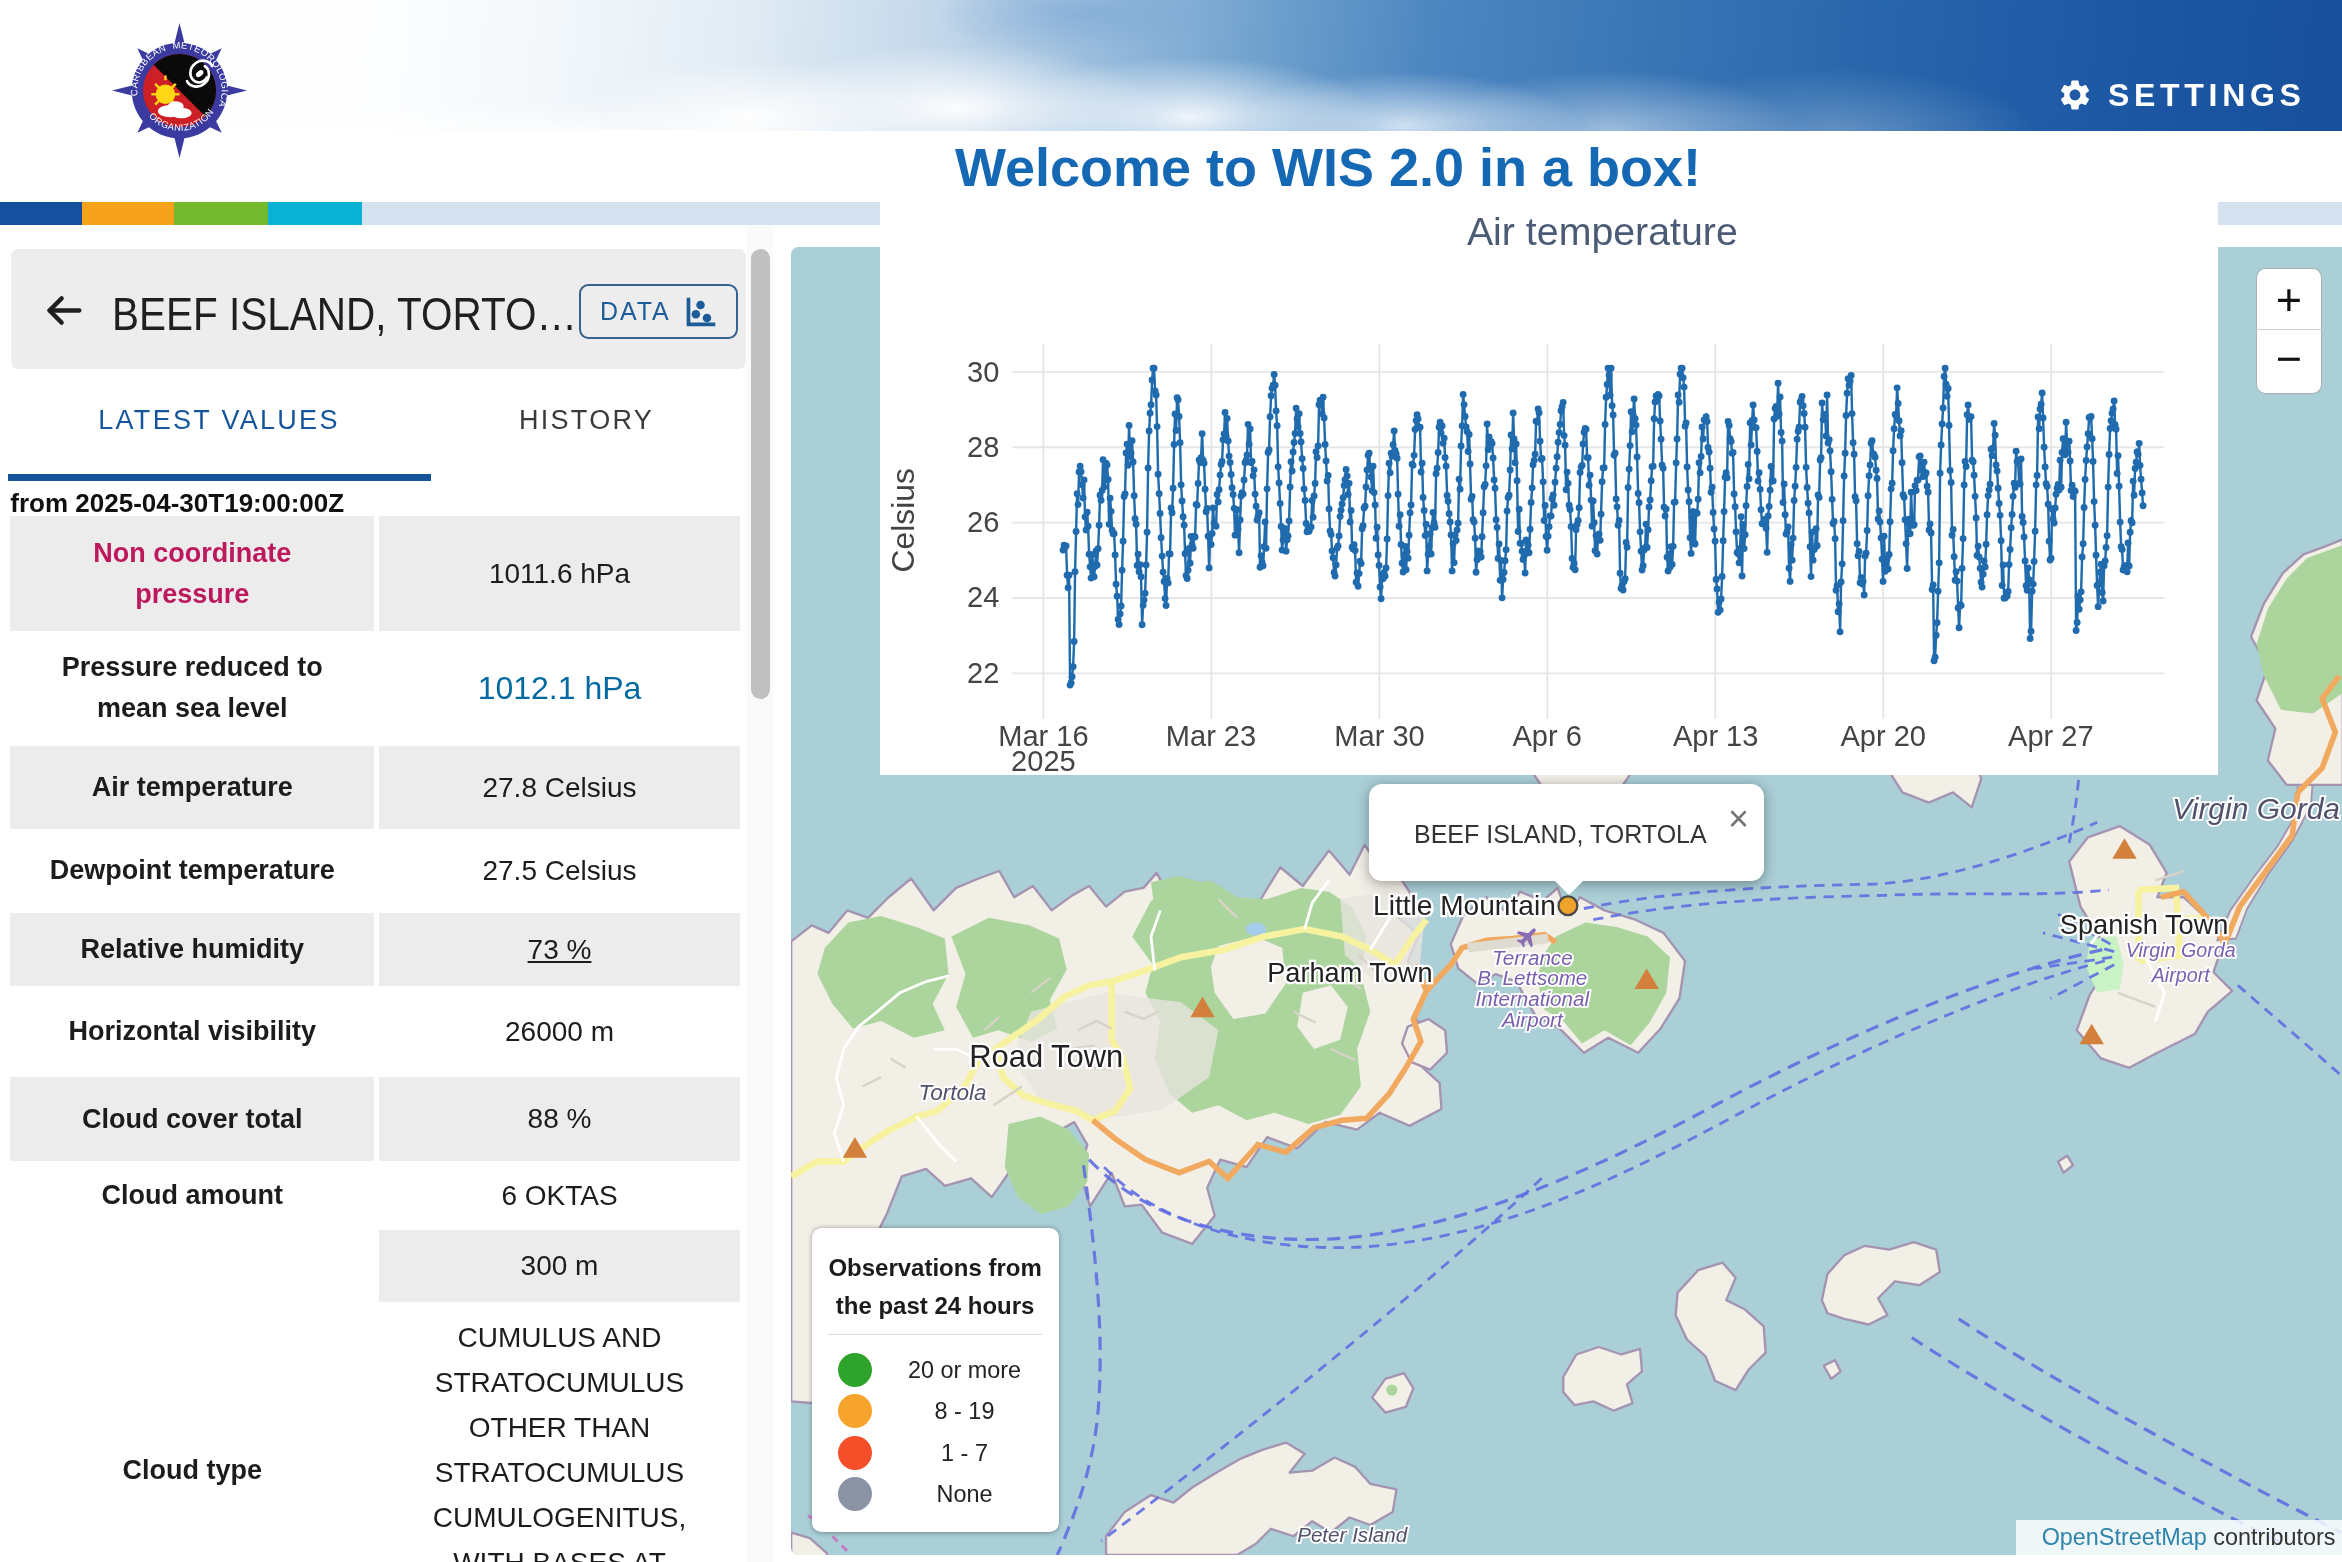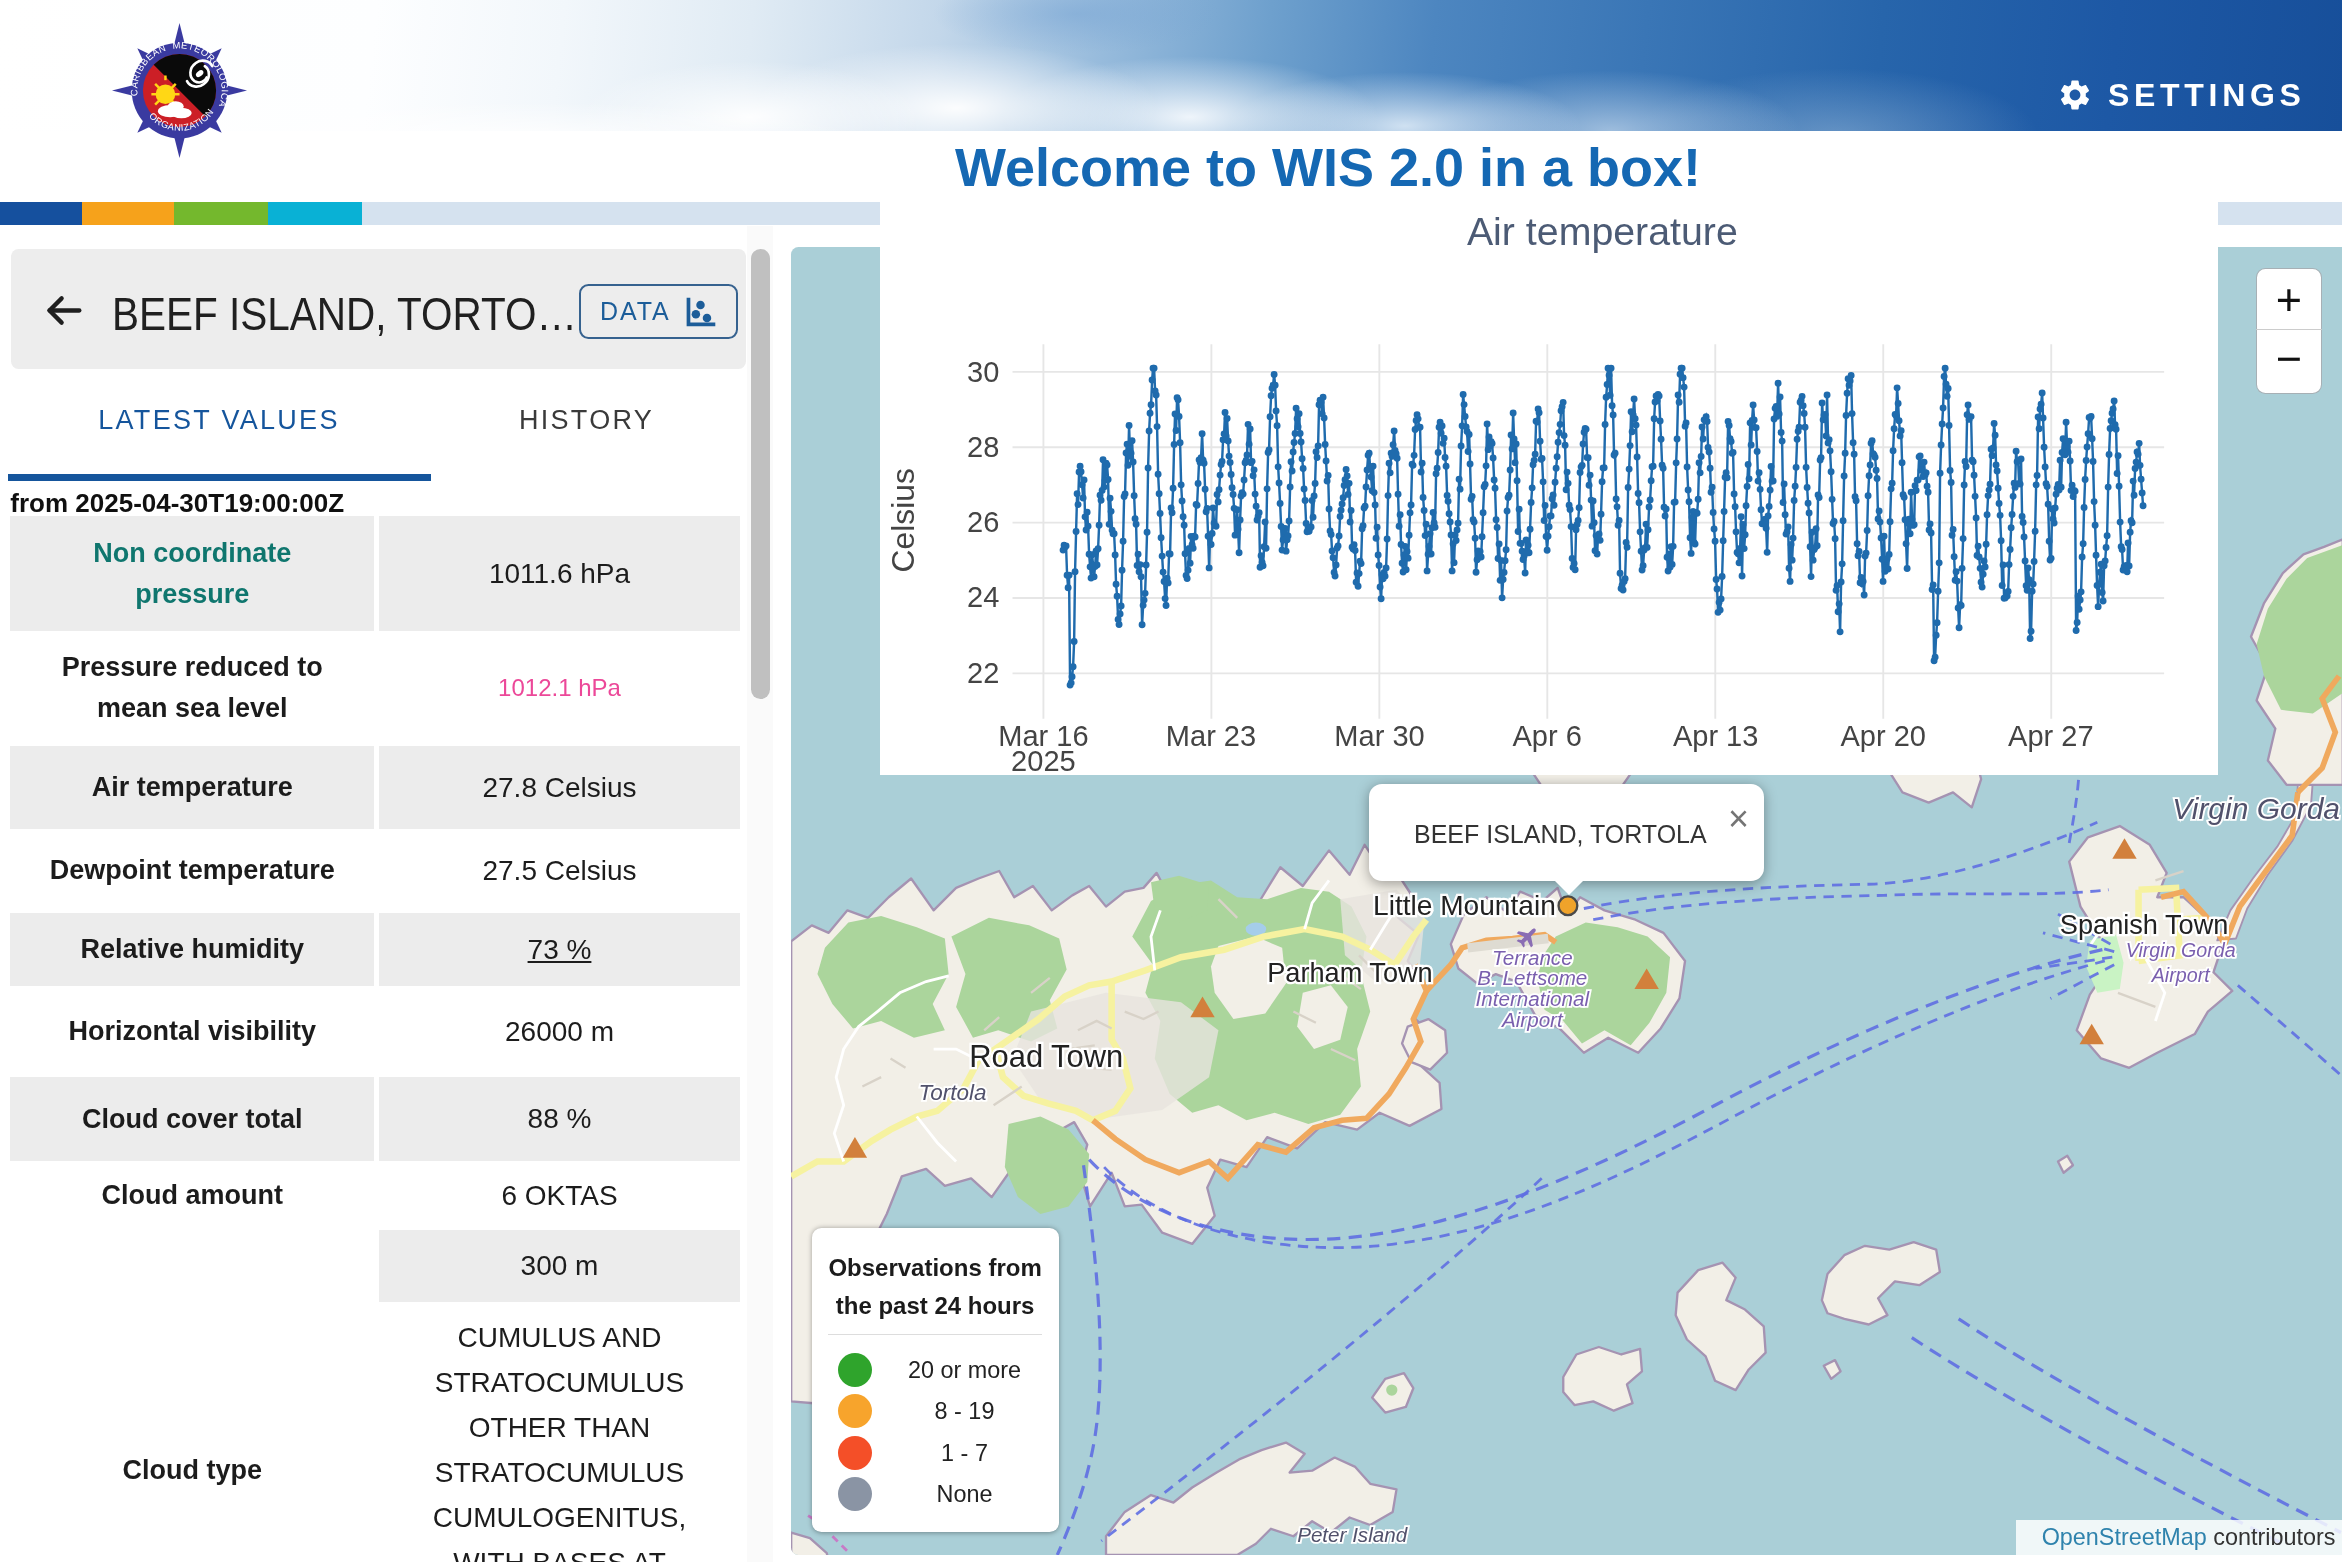--- a/index.html
+++ b/index.html
@@ -266,24 +266,24 @@
  <path d="M7 5 V34 H36" stroke="#1c5d99" stroke-width="4" fill="none"></path>
  <circle cx="20" cy="13" r="4.6" fill="#1c5d99"></circle>
  <circle cx="15" cy="23" r="4.6" fill="#1c5d99"></circle>
  <circle cx="27" cy="27" r="4.6" fill="#1c5d99"></circle>
 </svg>
 
 <div class="abs" style="left:7.5px;top:405px;width:423px;text-align:center;font-size:27px;font-weight:500;color:#15559c;letter-spacing:2.3px;">LATEST VALUES</div>
 <div class="abs" style="left:431px;top:405px;width:311px;text-align:center;font-size:27px;font-weight:500;color:#3a3a3a;letter-spacing:2.3px;">HISTORY</div>
 <div class="abs" style="left:7.5px;top:474px;width:423px;height:6.6px;background:#15559c;"></div>
 <div class="abs" style="left:10.3px;top:488px;font-size:26px;font-weight:700;color:#101010;">from 2025-04-30T19:00:00Z</div>
-<div class="abs" style="left:10.3px;top:516px;width:364px;height:115px;background:#ececec;display:flex;align-items:center;justify-content:center;text-align:center;font-size:27px;font-weight:700;color:#0f766e;line-height:41px;">Non coordinate<br>pressure</div>
+<div class="abs" style="left:10.3px;top:516px;width:364px;height:115px;background:#ececec;display:flex;align-items:center;justify-content:center;text-align:center;font-size:27px;font-weight:700;color:#be185d;line-height:41px;">Non coordinate<br>pressure</div>
     <div class="abs" style="left:379px;top:516px;width:361px;height:115px;background:#ececec;display:flex;align-items:center;justify-content:center;text-align:center;font-size:28px;color:#1c1c1c;line-height:52px;">1011.6 hPa</div>
     <div class="abs" style="left:10.3px;top:631px;width:364px;height:114px;background:#ffffff;display:flex;align-items:center;justify-content:center;text-align:center;font-size:27px;font-weight:700;color:#1c1c1c;line-height:41px;">Pressure reduced to<br>mean sea level</div>
-    <div class="abs" style="left:379px;top:631px;width:361px;height:114px;background:#ffffff;display:flex;align-items:center;justify-content:center;text-align:center;font-size:24px;color:#ec4899;line-height:52px;">1012.1 hPa</div>
+    <div class="abs" style="left:379px;top:631px;width:361px;height:114px;background:#ffffff;display:flex;align-items:center;justify-content:center;text-align:center;font-size:32px;color:#0369a1;line-height:52px;">1012.1 hPa</div>
     <div class="abs" style="left:10.3px;top:746px;width:364px;height:83px;background:#ececec;display:flex;align-items:center;justify-content:center;text-align:center;font-size:27px;font-weight:700;color:#1c1c1c;line-height:41px;">Air temperature</div>
     <div class="abs" style="left:379px;top:746px;width:361px;height:83px;background:#ececec;display:flex;align-items:center;justify-content:center;text-align:center;font-size:28px;color:#1c1c1c;line-height:52px;">27.8 Celsius</div>
     <div class="abs" style="left:10.3px;top:829px;width:364px;height:83px;background:#ffffff;display:flex;align-items:center;justify-content:center;text-align:center;font-size:27px;font-weight:700;color:#1c1c1c;line-height:41px;">Dewpoint temperature</div>
     <div class="abs" style="left:379px;top:829px;width:361px;height:83px;background:#ffffff;display:flex;align-items:center;justify-content:center;text-align:center;font-size:28px;color:#1c1c1c;line-height:52px;">27.5 Celsius</div>
     <div class="abs" style="left:10.3px;top:913px;width:364px;height:73px;background:#ececec;display:flex;align-items:center;justify-content:center;text-align:center;font-size:27px;font-weight:700;color:#1c1c1c;line-height:41px;">Relative humidity</div>
     <div class="abs" style="left:379px;top:913px;width:361px;height:73px;background:#ececec;display:flex;align-items:center;justify-content:center;text-align:center;font-size:28px;color:#1c1c1c;line-height:52px;text-decoration:underline;">73 %</div>
     <div class="abs" style="left:10.3px;top:986px;width:364px;height:91px;background:#ffffff;display:flex;align-items:center;justify-content:center;text-align:center;font-size:27px;font-weight:700;color:#1c1c1c;line-height:41px;">Horizontal visibility</div>
     <div class="abs" style="left:379px;top:986px;width:361px;height:91px;background:#ffffff;display:flex;align-items:center;justify-content:center;text-align:center;font-size:28px;color:#1c1c1c;line-height:52px;">26000 m</div>
     <div class="abs" style="left:10.3px;top:1077px;width:364px;height:84px;background:#ececec;display:flex;align-items:center;justify-content:center;text-align:center;font-size:27px;font-weight:700;color:#1c1c1c;line-height:41px;">Cloud cover total</div>
     <div class="abs" style="left:379px;top:1077px;width:361px;height:84px;background:#ececec;display:flex;align-items:center;justify-content:center;text-align:center;font-size:28px;color:#1c1c1c;line-height:52px;">88 %</div>

